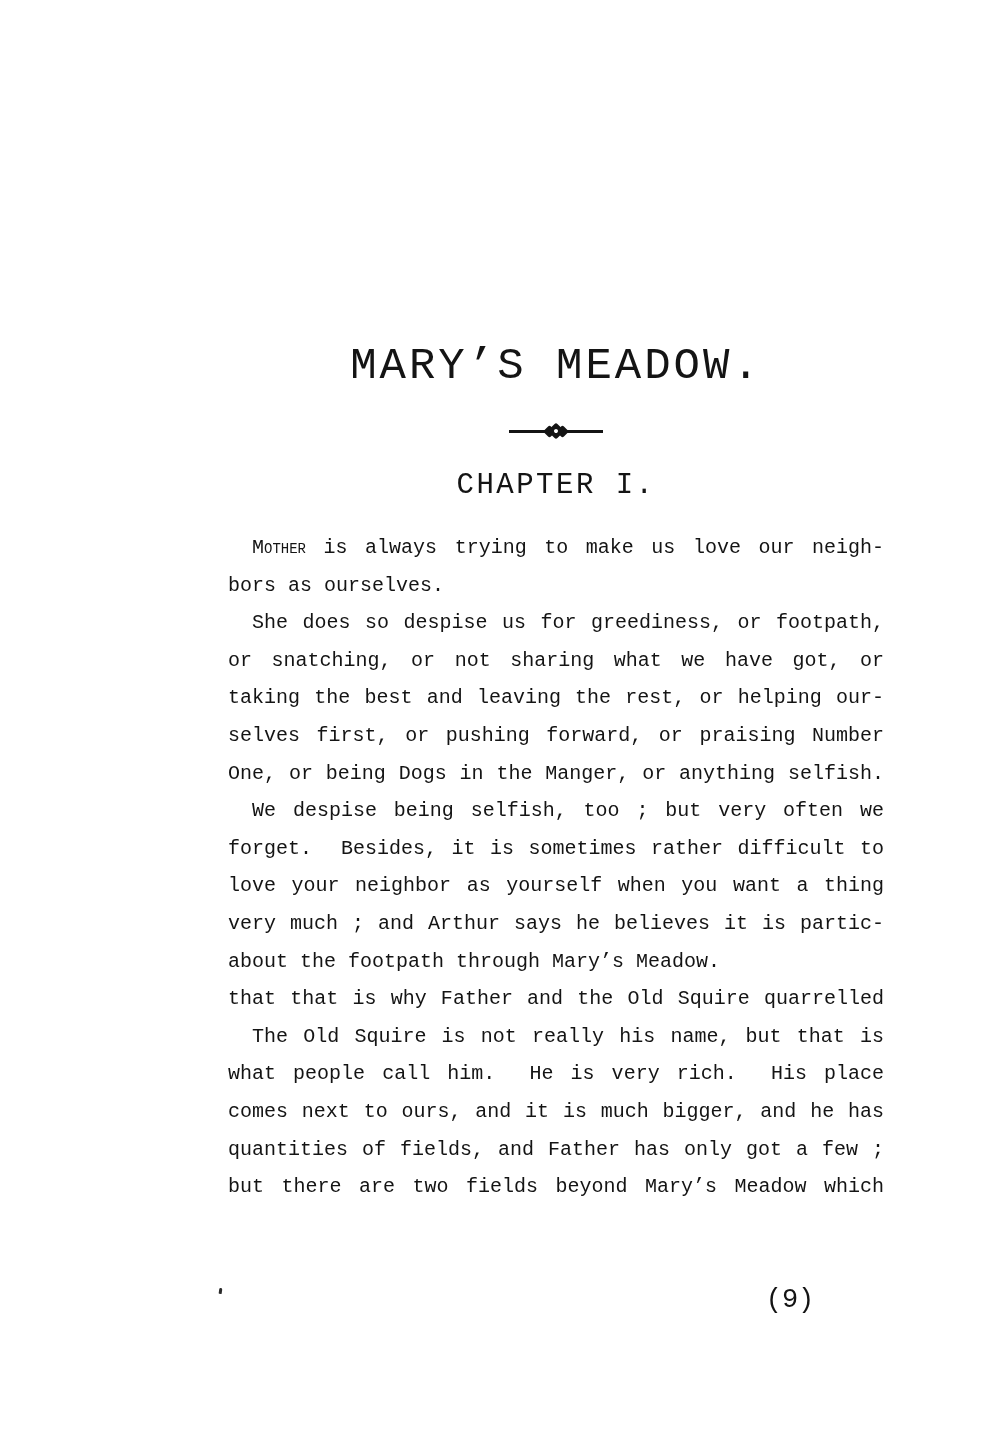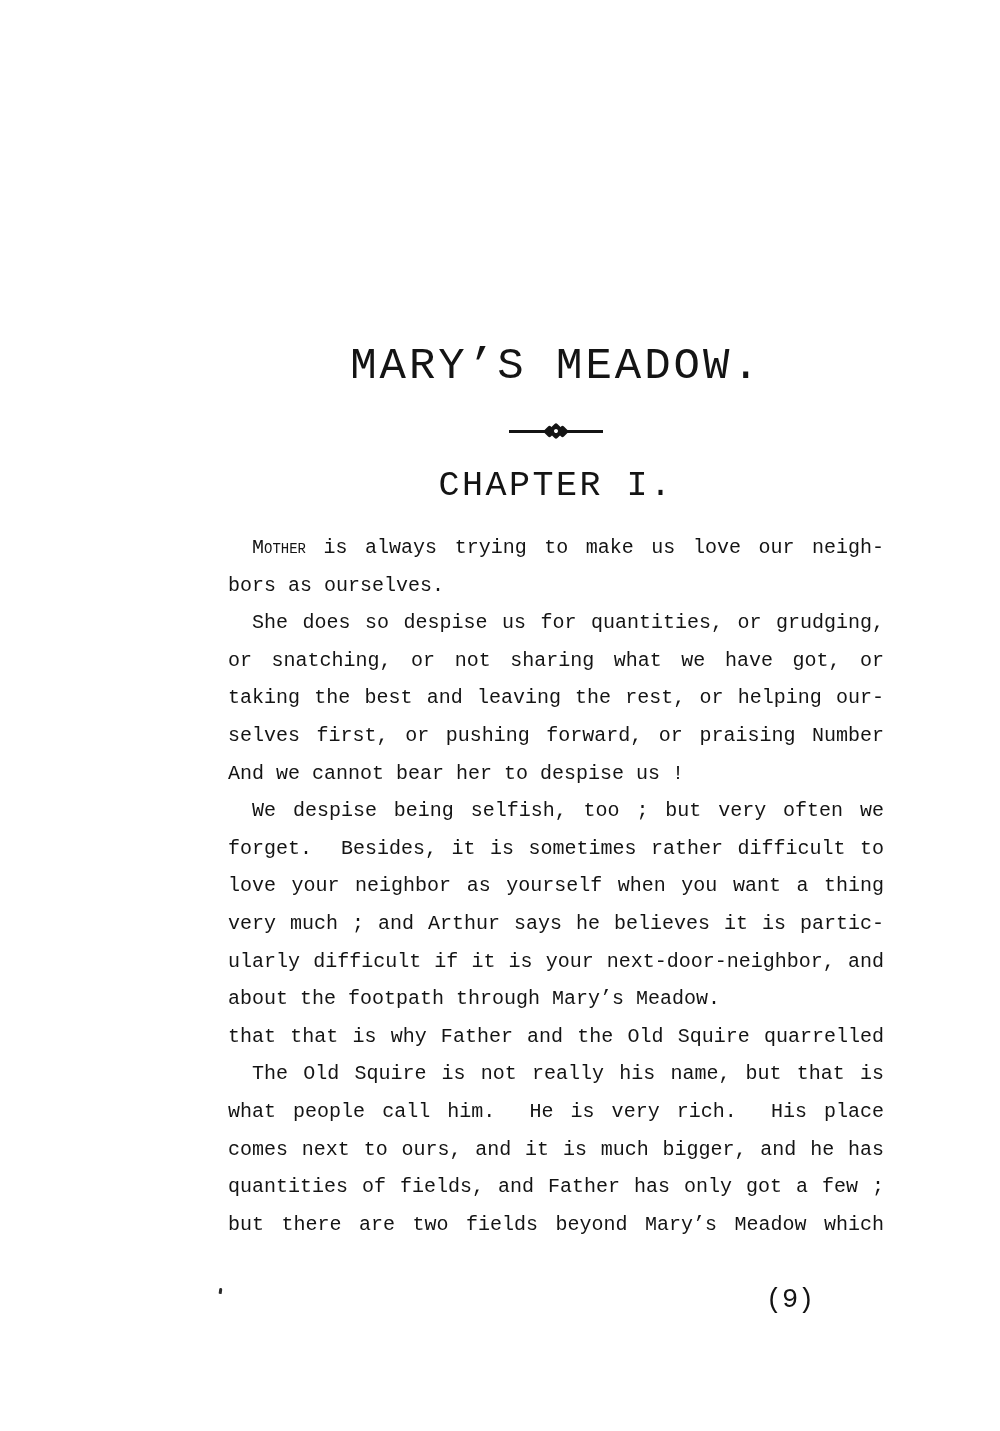--- a/index.html
+++ b/index.html
@@ -64,21 +64,21 @@
     height: 4px;
     background: #ffffff;
     border-radius: 50%;
   }
   .chapter-heading {
     position: absolute;
     left: 228px;
     top: 421px;
     width: 656px;
     text-align: center;
-    font-size: 35px;
+    font-size: 29px;
     letter-spacing: 2.5px;
     line-height: 40px;
     white-space: nowrap;
   }
   .body-text {
     position: absolute;
     left: 228px;
     top: 484px;
     width: 656px;
     font-size: 20px;
@@ -131,31 +131,30 @@
     <span class="rule"></span>
   </div>
 
   <div class="chapter-heading">CHAPTER I.</div>
 
   <div class="body-text">
 
     <div class="line indent"><span class="sc">Mother</span><span> is always trying to make us love our neigh-</span></div>
     <div class="line last">bors as ourselves.</div>
 
-    <div class="line indent">She does so despise us for quantities, or grudging,</div>
+    <div class="line indent">She does so despise us for greediness, or footpath,</div>
     <div class="line">or snatching, or not sharing what we have got, or</div>
     <div class="line">taking the best and leaving the rest, or helping our-</div>
     <div class="line">selves first, or pushing forward, or praising Number</div>
-    <div class="line last">And we cannot bear her to despise us !</div>
+    <div class="line">One, or being Dogs in the Manger, or anything selfish.</div>
 
     <div class="line indent">We despise being selfish, too ; but very often we</div>
     <div class="line">forget.&nbsp; Besides, it is sometimes rather difficult to</div>
     <div class="line">love your neighbor as yourself when you want a thing</div>
     <div class="line">very much ; and Arthur says he believes it is partic-</div>
-    <div class="line">ularly difficult if it is your next-door-neighbor, and</div>
     <div class="line last">about the footpath through Mary’s Meadow.</div>
     <div class="line">that that is why Father and the Old Squire quarrelled</div>
 
     <div class="line indent">The Old Squire is not really his name, but that is</div>
     <div class="line">what people call him.&nbsp; He is very rich.&nbsp; His place</div>
     <div class="line">comes next to ours, and it is much bigger, and he has</div>
     <div class="line">quantities of fields, and Father has only got a few ;</div>
     <div class="line">but there are two fields beyond Mary’s Meadow which</div>
 
   </div>

